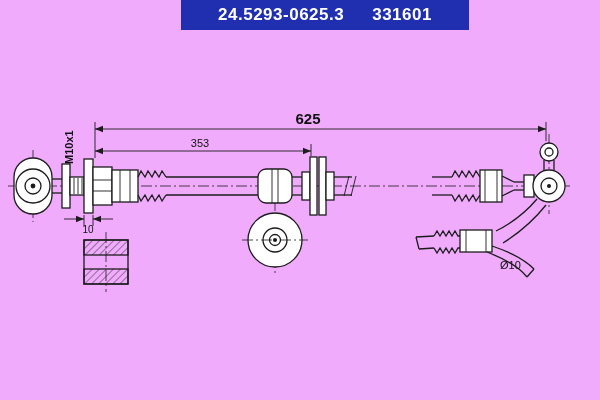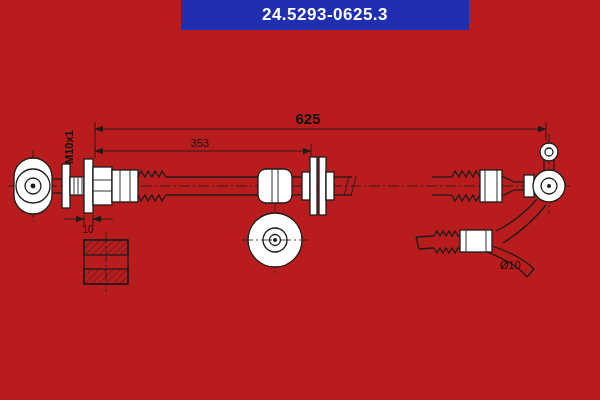--- a/index.html
+++ b/index.html
@@ -1,17 +1,17 @@
 <!DOCTYPE html>
 <html style="--header-bg: #1f2fb0; --header-text: #ffffff; --line: #1c1c1c;"><head>
 <meta charset="utf-8">
 <style>
   html,body{margin:0;padding:0;background:#fff;}
   .page{
-    position:relative;width:600px;height:400px;background:#b91c1c;
+    position:relative;width:600px;height:400px;background:#f0abfc;
     font-family:"Liberation Sans",sans-serif;overflow:hidden;
   }
   .header{
     position:absolute;left:181px;top:0;width:288px;height:30px;
     background:var(--header-bg,#1f2fb0);
     color:var(--header-text,#ffffff);
     display:flex;align-items:center;justify-content:center;gap:28px;
     font-weight:bold;font-size:17px;letter-spacing:.5px;
   }
   svg{position:absolute;left:0;top:0;}
@@ -27,20 +27,21 @@
   .t11b{font-size:11px;font-weight:bold;}
   .t10{font-size:10px;}
 </style>
 </head>
 <body>
 
 <div class="page">
 
   <div class="header">
     <span>24.5293-0625.3</span>
+    <span>331601</span>
   </div>
 
   <svg width="600" height="400" viewBox="0 0 600 400">
     <defs>
       <marker id="arw" viewBox="0 0 10 10" refX="10" refY="5" markerWidth="9" markerHeight="9" orient="auto-start-reverse">
         <path d="M0,1 L10,5 L0,9 z" fill="#1c1c1c"></path>
       </marker>
       <pattern id="hatch" patternUnits="userSpaceOnUse" width="5" height="5" patternTransform="rotate(45)">
         <line x1="0" y1="0" x2="0" y2="5" stroke="#1c1c1c" stroke-width="0.9"></line>
       </pattern>

